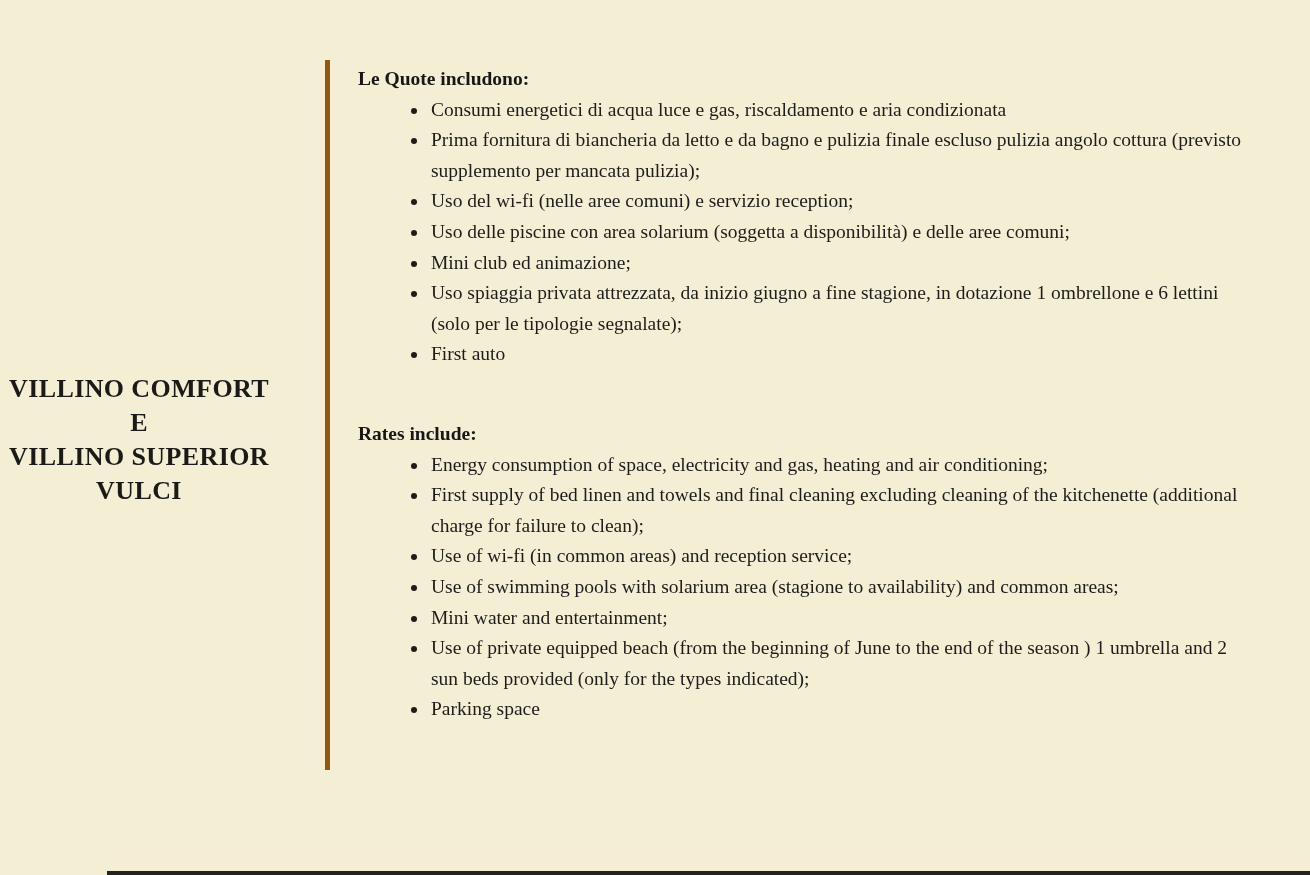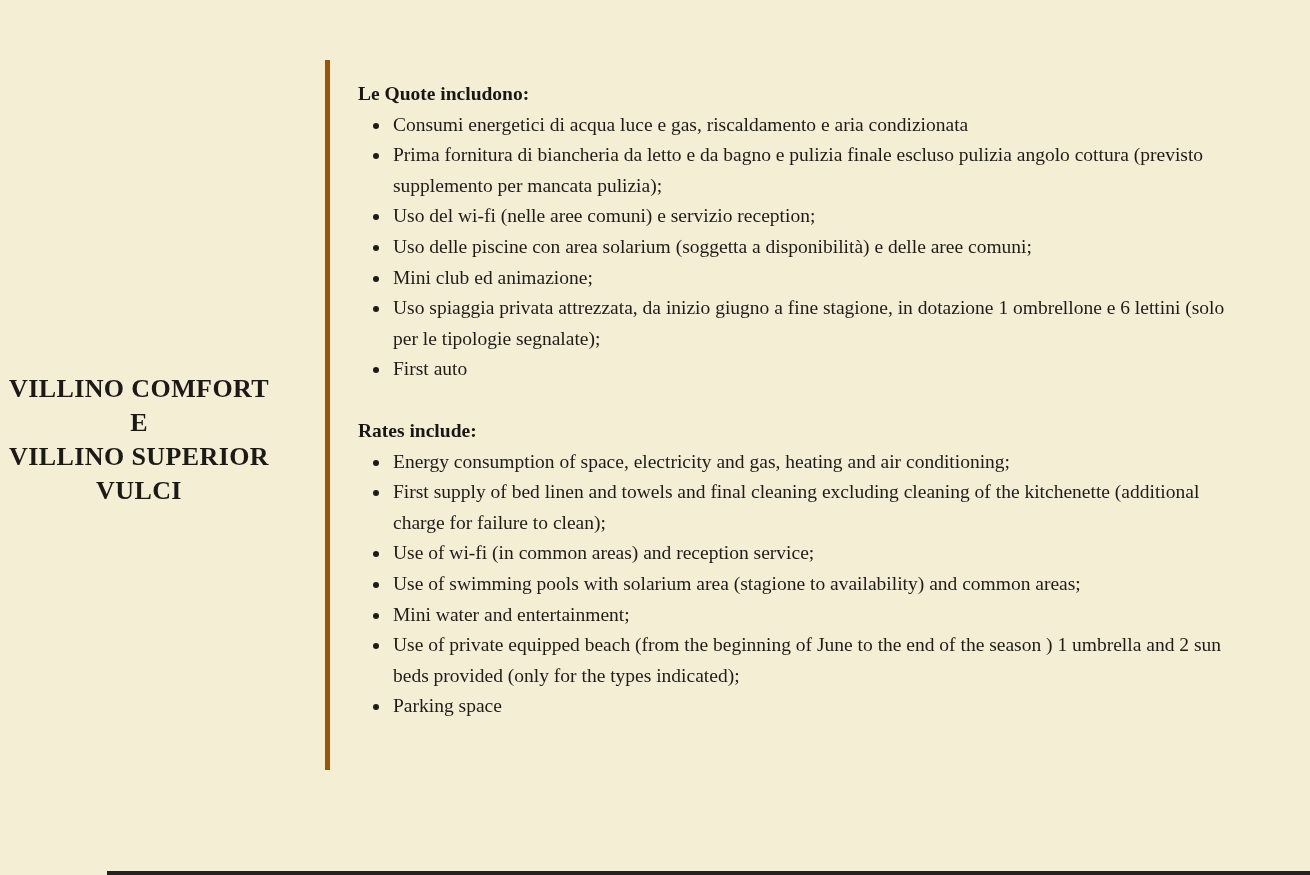--- a/index.html
+++ b/index.html
@@ -36,42 +36,43 @@
     left: 325px;
     top: 60px;
     width: 5px;
     height: 710px;
     background: #975410;
   }
   
   .content {
     position: absolute;
     left: 358px;
-    top: 79px;
+    top: 64px;
     width: 895px;
     font-size: 19.5px;
     line-height: 30.6px;
   }
   .content h2 {
     font-size: 19.5px;
     line-height: 30.6px;
     font-weight: bold;
     margin: 0;
     color: #181715;
   }
   .section-english h2 {
-    margin-top: 31px;
+    margin-top: 49px;
   }
   .content ul {
     margin: 0;
     padding-left: 33px;
     list-style: disc outside;
   }
   .content li {
     padding-left: 2px;
+    margin-left: 38px;
   }
   
   .bottom-bar {
     position: absolute;
     left: 107px;
     right: 0;
     bottom: 0;
     height: 4px;
     background: #24231f;
   }

